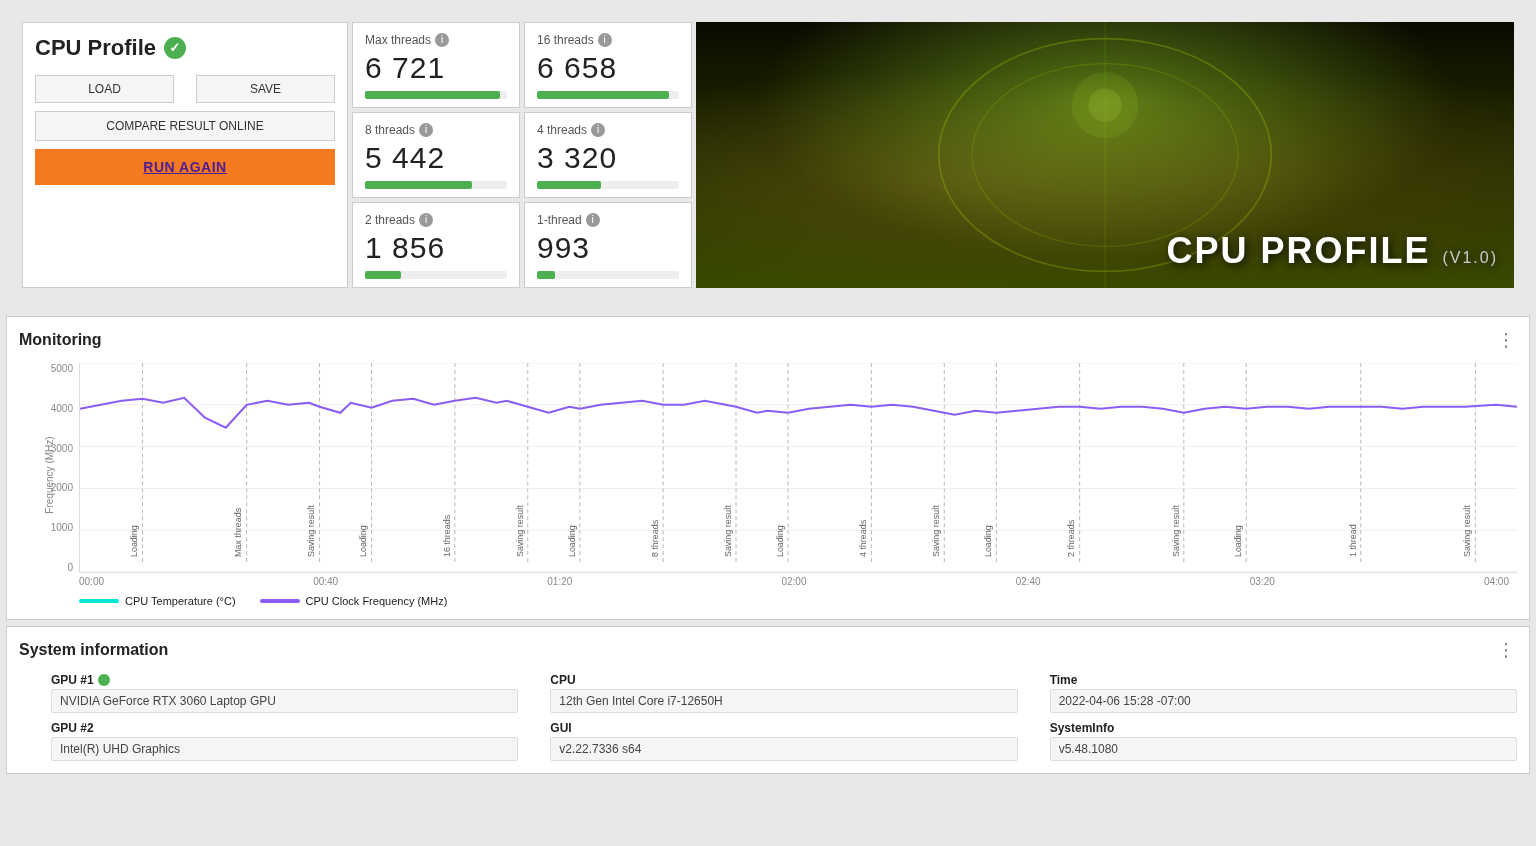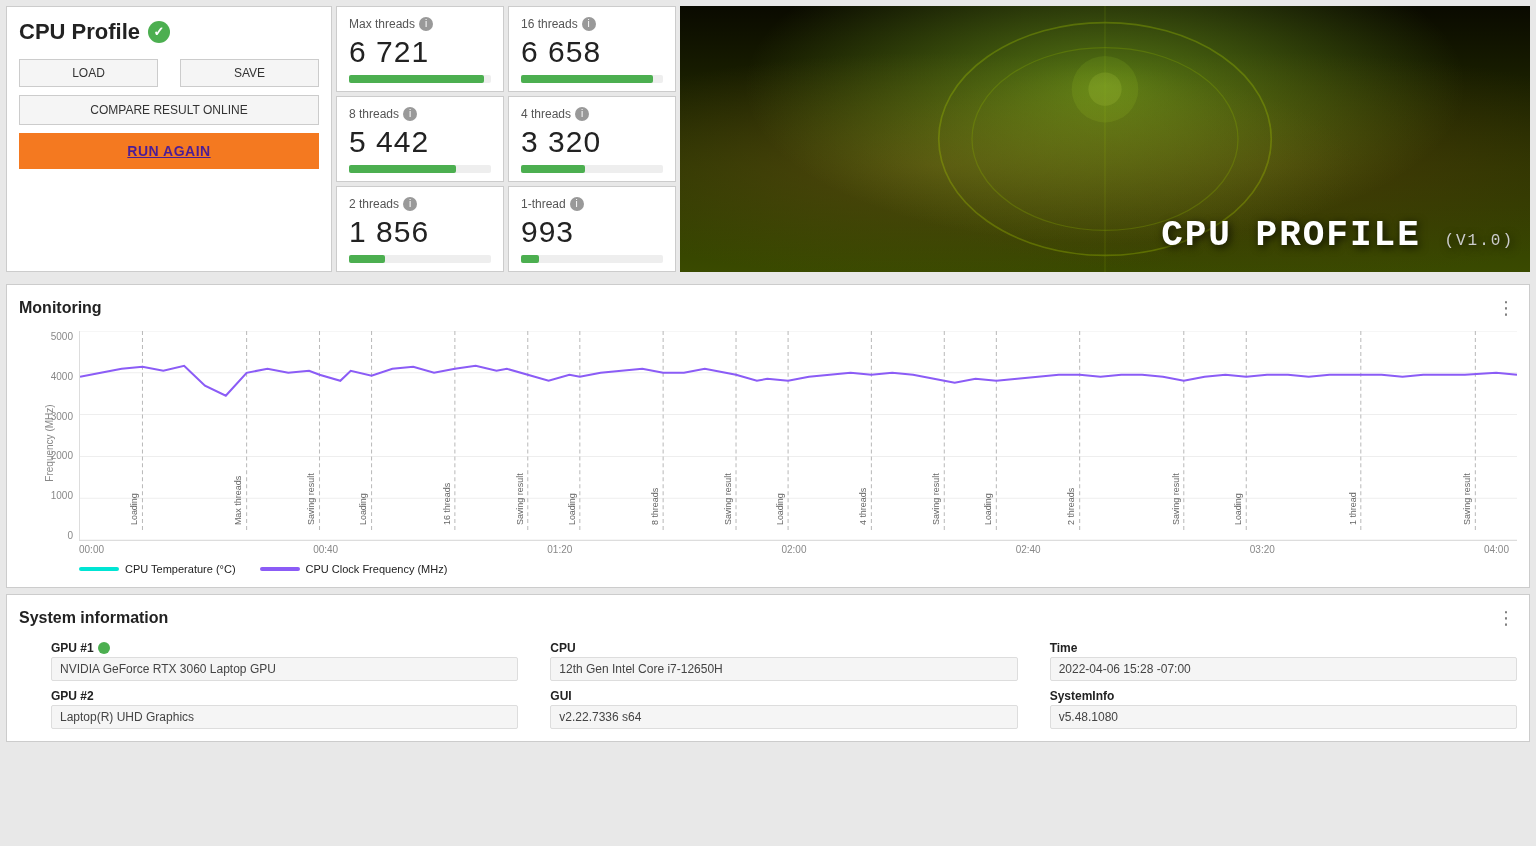--- a/index.html
+++ b/index.html
@@ -1,21 +1,21 @@
 <!DOCTYPE html>
 <html><head>
   <meta charset="utf-8">
   <style>
     * { box-sizing: border-box; margin: 0; padding: 0; }
     body { font-family: Arial, sans-serif; background: #e8e8e8; font-size: 13px; color: #222; }
 
     .top-section {
       display: flex;
       gap: 4px;
-      padding: 6px;
+      padding: 22px;
       background: #e8e8e8;
     }
 
     
     .left-panel {
       background: #fff;
       border: 1px solid #ccc;
       padding: 12px;
       width: 326px;
       min-width: 326px;
@@ -156,21 +156,20 @@
       padding: 16px;
       text-align: right;
       width: 100%;
     }
     .hero-main-text {
       font-size: 36px;
       font-weight: 900;
       color: white;
       text-shadow: 2px 2px 8px rgba(0,0,0,0.8);
       letter-spacing: 2px;
-      font-family: Liberation Mono, monospace;
     }
     .hero-sub-text {
       font-size: 16px;
       color: #ccc;
       font-weight: normal;
     }
 
     
     .monitoring-section {
       background: #fff;
@@ -474,21 +473,21 @@
 
     <div class="sysinfo-col">
       <div class="sysinfo-row">
         <div class="sysinfo-key">
           GPU #1 <span class="green-dot"></span>
         </div>
         <div class="sysinfo-val">NVIDIA GeForce RTX 3060 Laptop GPU</div>
       </div>
       <div class="sysinfo-row">
         <div class="sysinfo-key">GPU #2</div>
-        <div class="sysinfo-val">Laptop(R) UHD Graphics</div>
+        <div class="sysinfo-val">Intel(R) UHD Graphics</div>
       </div>
     </div>
 
     <div class="sysinfo-col">
       <div class="sysinfo-row">
         <div class="sysinfo-key">CPU</div>
         <div class="sysinfo-val">12th Gen Intel Core i7-12650H</div>
       </div>
       <div class="sysinfo-row">
         <div class="sysinfo-key">GUI</div>

